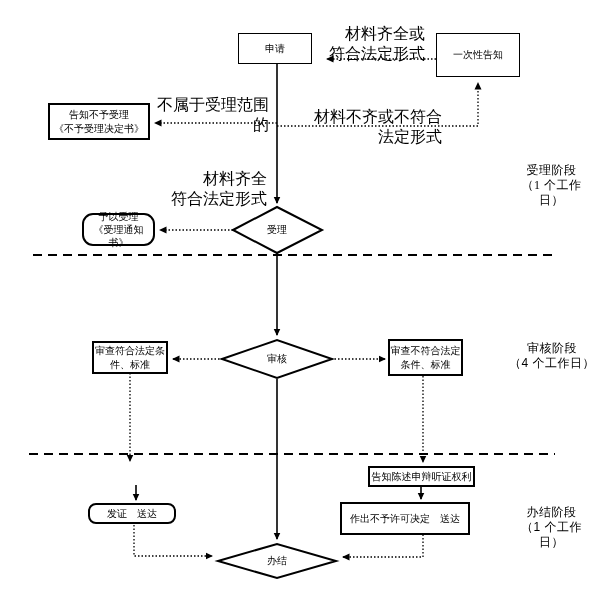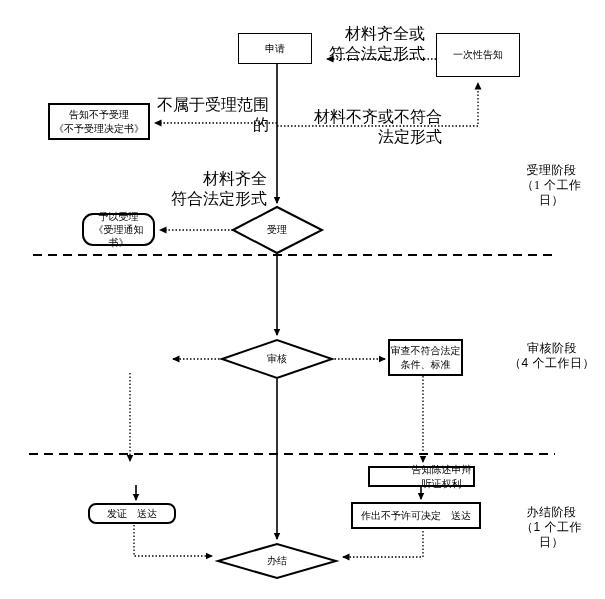--- a/index.html
+++ b/index.html
@@ -69,30 +69,32 @@
   <div class="box thin" style="left:238px;top:33px;width:74px;height:31px;">申请</div>
 
   <div class="box thin" style="left:436px;top:33px;width:84px;height:44px;">一次性告知</div>
 
   <div class="box" style="left:48px;top:103px;width:102px;height:37px;">告知不予受理
 《不予受理决定书》</div>
 
   <div class="box" style="left:82px;top:213px;width:73px;height:33px;border-radius:11px;">予以受理
 《受理通知书》</div>
 
+  <div class="box" style="left:92px;top:341px;width:76px;height:33px;">审查符合法定条
+件、标准</div>
 
   <div class="box" style="left:388px;top:339px;width:75px;height:37px;">审查不符合法定
 条件、标准</div>
 
 
   <div class="box" style="left:88px;top:503px;width:88px;height:21px;border-radius:8px;">发证　送达</div>
 
-  <div class="box" style="left:368px;top:466px;width:107px;height:21px;padding-left:40px;">告知陈述申辩听证权利</div>
+  <div class="box" style="left:368px;top:466px;width:107px;height:21px;">告知陈述申辩听证权利</div>
 
-  <div class="box" style="left:351px;top:502px;width:130px;height:27px;">作出不予许可决定　送达</div>
+  <div class="box" style="left:340px;top:502px;width:130px;height:33px;">作出不予许可决定　送达</div>
 
   <div class="dlabel" style="left:247px;top:220px;width:60px;height:20px;">受理</div>
 
   <div class="dlabel" style="left:247px;top:349px;width:60px;height:20px;">审核</div>
 
   <div class="dlabel" style="left:247px;top:551px;width:60px;height:20px;">办结</div>
 
   <div class="elabel" style="left:325px;top:24px;width:100px;">材料齐全或
 符合法定形式</div>
 

